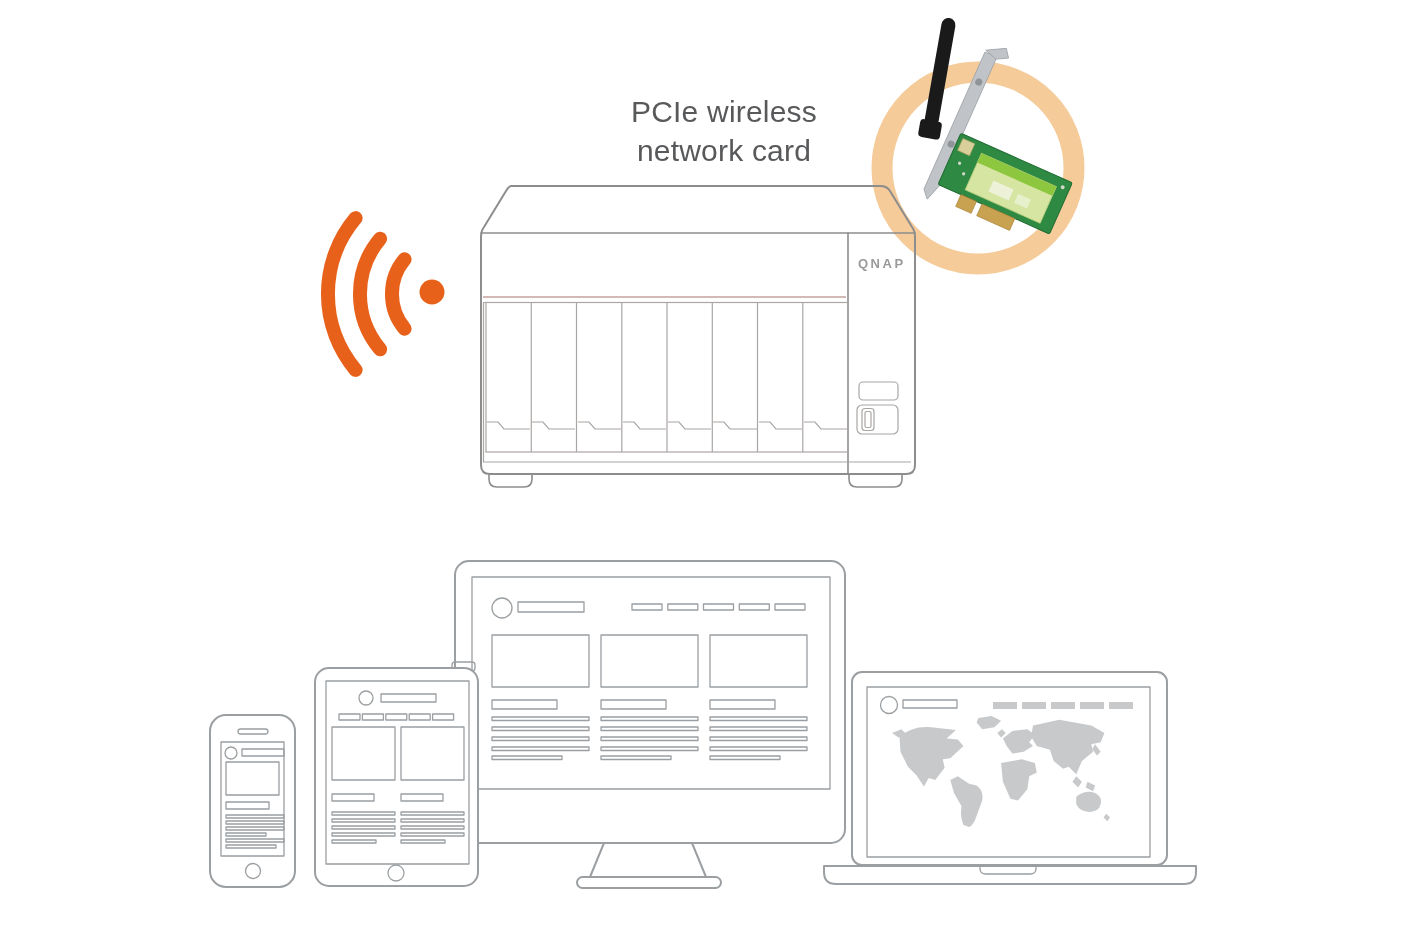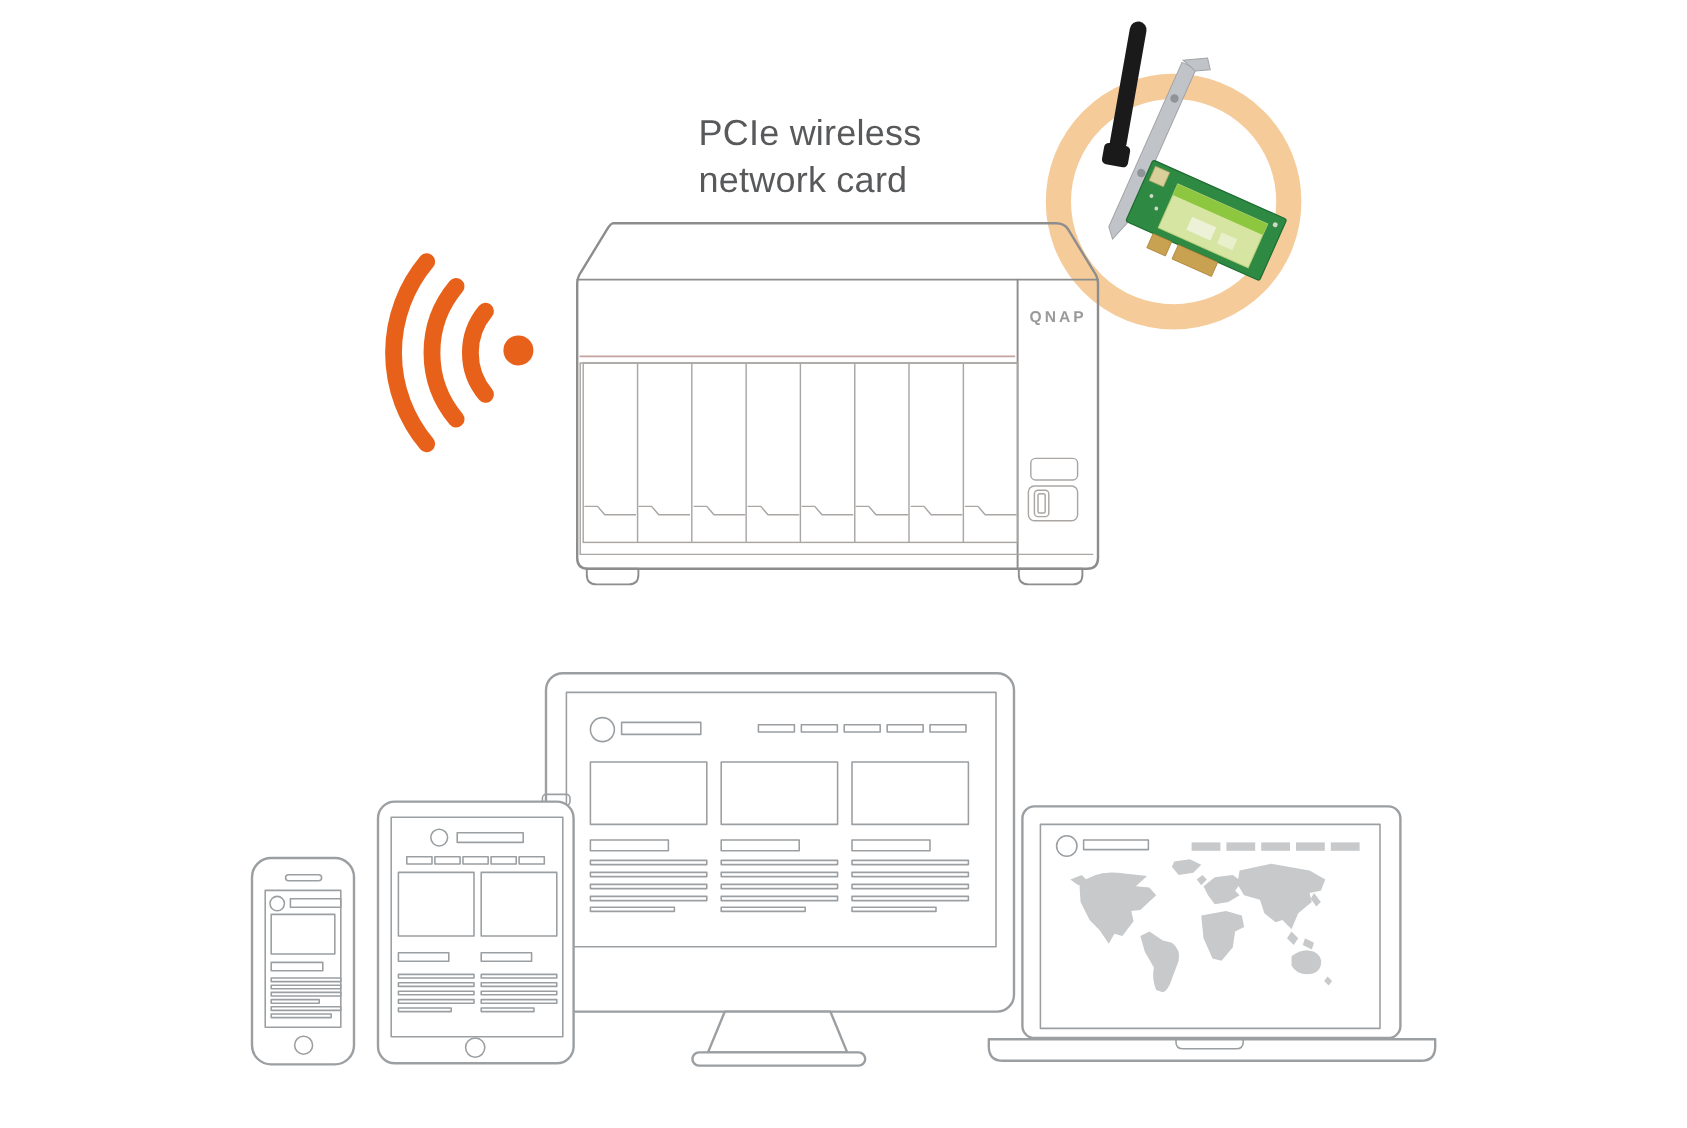--- a/index.html
+++ b/index.html
@@ -6,21 +6,21 @@
     --bg:#ffffff; --text:#58595b; --accent-orange:#e8611b; --ring-peach:#f5cb9a;
     --nas-line:#8d8d8d; --nas-line-light:#aaa6a4; --nas-accent-line:#c4a29e;
     --device-line:#9b9fa2; --fill-gray:#c7c9cb; --pcb-green:#2e8a42; --pcb-green-dark:#1e6b31;
     --pcb-label:#d6e6a2; --pcb-label-band:#8dc63f; --bracket-silver:#c0c3c7; --bracket-edge:#9fa3a7;
     --antenna-black:#1a1a1a; --gold:#c9a251; --logo-gray:#9a9a9a;
   }
   html,body{margin:0;padding:0;background:var(--bg);}
   body{width:1406px;height:940px;position:relative;overflow:hidden;
        font-family:"Liberation Sans", sans-serif;}
   .stage{position:absolute;inset:0;}
-  .heading{position:absolute;left:582px;top:92px;width:320px;text-align:left;
+  .heading{position:absolute;left:564px;top:92px;width:320px;text-align:center;
     font-size:30px;line-height:39px;color:var(--text);white-space:pre-line;letter-spacing:.2px;}
   svg{position:absolute;left:0;top:0;}
   .ring{stroke:var(--ring-peach);fill:none;stroke-width:21;}
   .nas{stroke:var(--nas-line);fill:none;stroke-width:1.6;stroke-linejoin:round;stroke-linecap:round;}
   .nas-out{stroke-width:2;}
   .nas-thin{stroke:var(--nas-line-light);stroke-width:1.2;fill:none;}
   .accent-line{stroke:var(--nas-accent-line);stroke-width:1.4;fill:none;}
   .qnap{fill:var(--logo-gray);font-size:13px;font-weight:bold;letter-spacing:2.5px;}
   .wifi{stroke:var(--accent-orange);fill:none;stroke-width:14;stroke-linecap:round;}
   .wifi-dot{fill:var(--accent-orange);}

